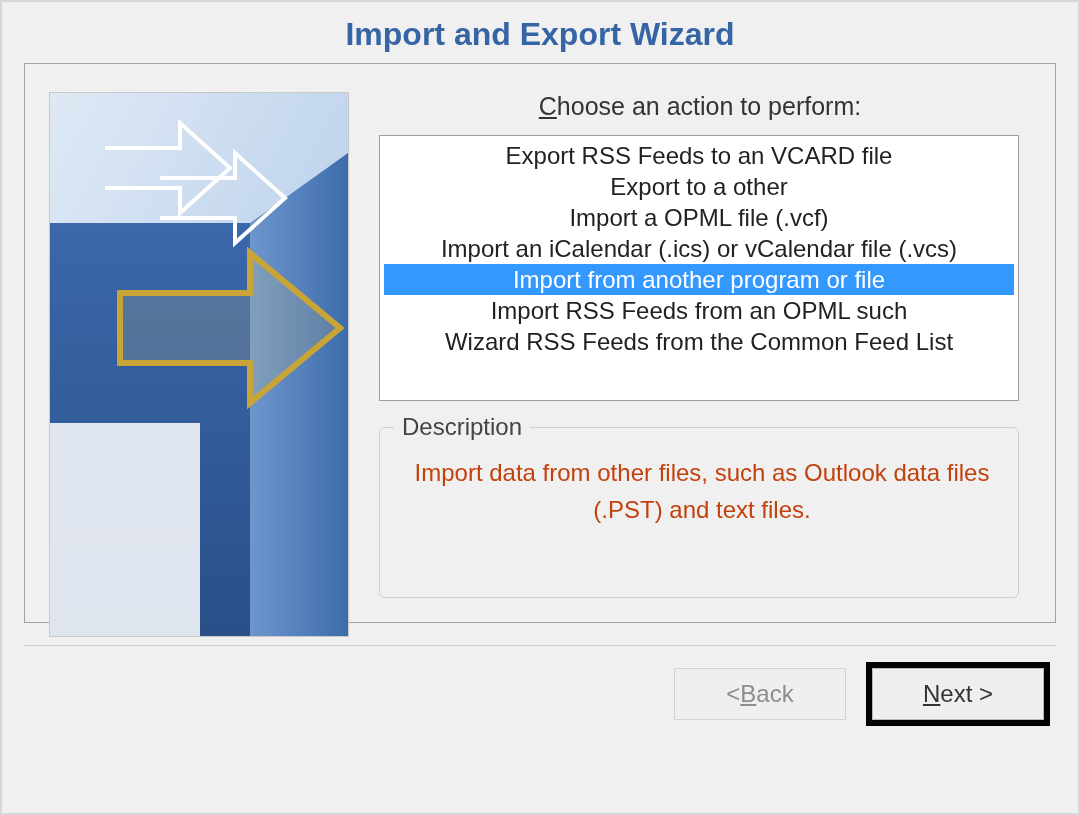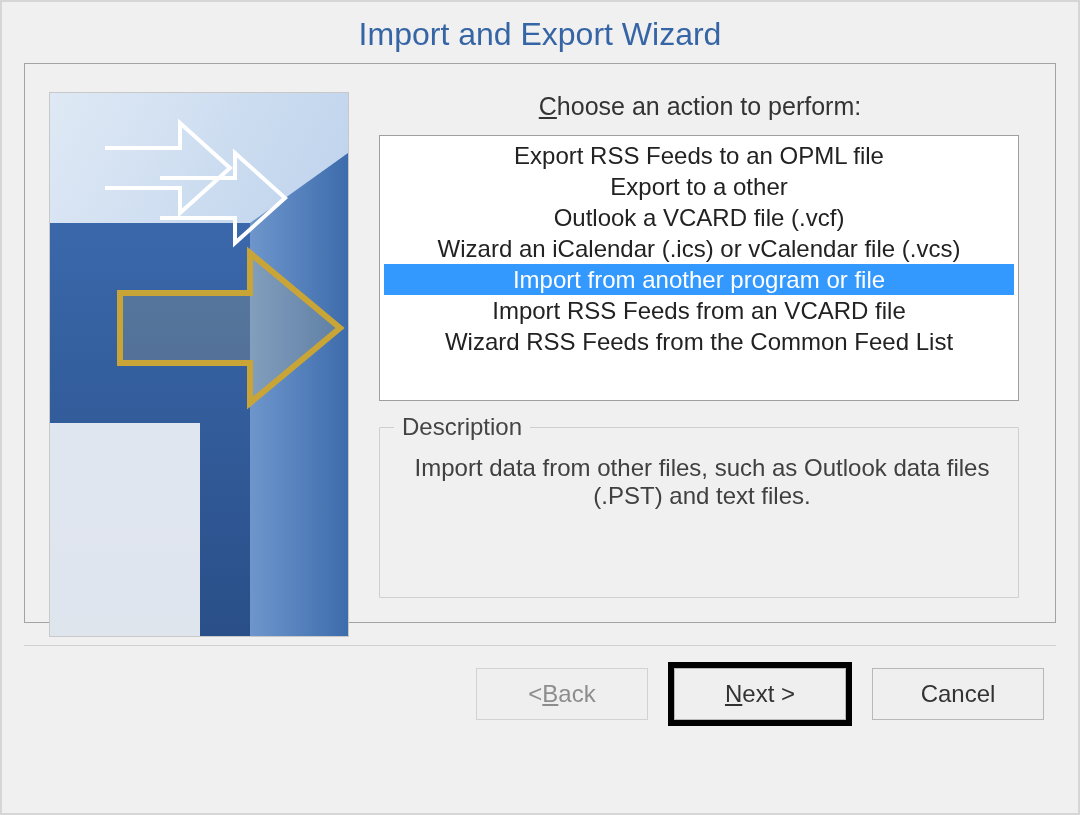--- a/index.html
+++ b/index.html
@@ -1,30 +1,30 @@
 <!DOCTYPE html>
 <html><head>
 <meta charset="utf-8">
 <style>
   html,body{margin:0;padding:0;width:1080px;height:815px;background:#efefef;font-family:"Segoe UI",Tahoma,sans-serif;color:#333;}
   
   .chrome{box-sizing:border-box;width:1080px;height:815px;border:2px solid #d6d6d6;background:#f0f0f0;}
-  .title{font-size:32px;color:#3665a6;text-align:center;padding:14px 0 10px;}
+  .title{font-size:32px;color:#3665a6;text-align:center;padding:14px 0 10px;font-weight:bold;}
   .inner-panel{border:1px solid #a3a3a3;margin:0 22px;padding:28px 36px 24px 24px;height:560px;box-sizing:border-box;position:relative;text-align:center;}
   .columns{display:flex;gap:30px;height:100%;}
   .side-art{width:298px;height:543px;border:1px solid #c8c8c8;flex:none;}
   .right{flex:1;display:flex;flex-direction:column;min-width:0;}
   .prompt{font-size:25px;color:#333;margin:0 0 14px 2px;}
   .prompt .ul{text-decoration:underline;}
   .listbox{border:1px solid #9f9f9f;background:#fff;height:284px;padding:4px 4px;box-sizing:border-box;overflow:auto;}
   .opt{font-size:24px;line-height:31px;color:#222;white-space:nowrap;padding:0 4px;cursor:default;}
   .opt.selected{background:#3399ff;color:#fff;}
-  .desc-group{margin-top:26px;border:1px solid #cfcfcf;border-radius:1px;background:#f0f0f0;padding:26px 22px 40px 28px;position:relative;height:178px;box-sizing:border-box;}
+  .desc-group{margin-top:26px;border:1px solid #cfcfcf;border-radius:6px;background:#f0f0f0;padding:26px 22px 40px 28px;position:relative;height:178px;box-sizing:border-box;}
   .desc-legend{position:absolute;top:-15px;left:14px;background:#f0f0f0;padding:0 8px;font-size:24px;color:#444;}
-  .desc-text{font-size:24px;color:#404040;line-height:28px;}
+  .desc-text{font-size:24px;color:#c2410c;line-height:37px;}
   .sep{height:1px;background:#cfcfcf;margin:22px 22px 0 22px;}
   .button-row{display:flex;gap:26px;justify-content:flex-end;padding:22px 34px 0 0;}
   .btn{min-width:170px;height:50px;border:1px solid #b8b8b8;background:#efefef;font-size:24px;color:#333;display:flex;align-items:center;justify-content:center;cursor:pointer;font-family:inherit;}
   .btn .ul{text-decoration:underline;}
   .btn.disabled{color:#8d8d8d;border-color:#d2d2d2;cursor:default;}
   .btn.highlight{outline:6px solid #000;outline-offset:0;}
 </style>
 </head>
 <body>
 
@@ -60,26 +60,26 @@
 
           <g stroke="#c9a437" stroke-width="6" fill="rgba(228,200,120,0.18)" stroke-linejoin="miter">
             <polygon points="70,200 200,200 200,160 290,235 200,310 200,270 70,270"></polygon>
           </g>
         </svg>
       </div>
 
       <div class="right">
         <div class="prompt"><span class="ul">C</span><span>hoose an action to perform:</span></div>
         <div class="listbox" id="listbox">
-            <div class="opt">Export RSS Feeds to an OPML file</div>
+            <div class="opt">Export RSS Feeds to an VCARD file</div>
             <div class="opt">Export to a other</div>
-            <div class="opt">Outlook a VCARD file (.vcf)</div>
-            <div class="opt">Wizard an iCalendar (.ics) or vCalendar file (.vcs)</div>
+            <div class="opt">Import a OPML file (.vcf)</div>
+            <div class="opt">Import an iCalendar (.ics) or vCalendar file (.vcs)</div>
             <div class="opt selected">Import from another program or file</div>
-            <div class="opt">Import RSS Feeds from an VCARD file</div>
+            <div class="opt">Import RSS Feeds from an OPML such</div>
             <div class="opt">Wizard RSS Feeds from the Common Feed List</div>
           </div>
         <div class="desc-group">
           <div class="desc-legend">Description</div>
           <div class="desc-text">Import data from other files, such as Outlook data files (.PST) and text files.</div>
         </div>
       </div>
     </div>
   </div>
 
@@ -88,17 +88,14 @@
   <div class="button-row">
     <div class="btn disabled">
         <span>&lt; </span>
         <span class="ul">B</span>
         <span>ack</span>
       </div>
     <div class="btn highlight">
         <span class="ul">N</span>
         <span>ext &gt;</span>
       </div>
-    <div class="btn">
-        <span>Cancel</span>
-      </div>
   </div>
 </div>
 
 </body></html>

